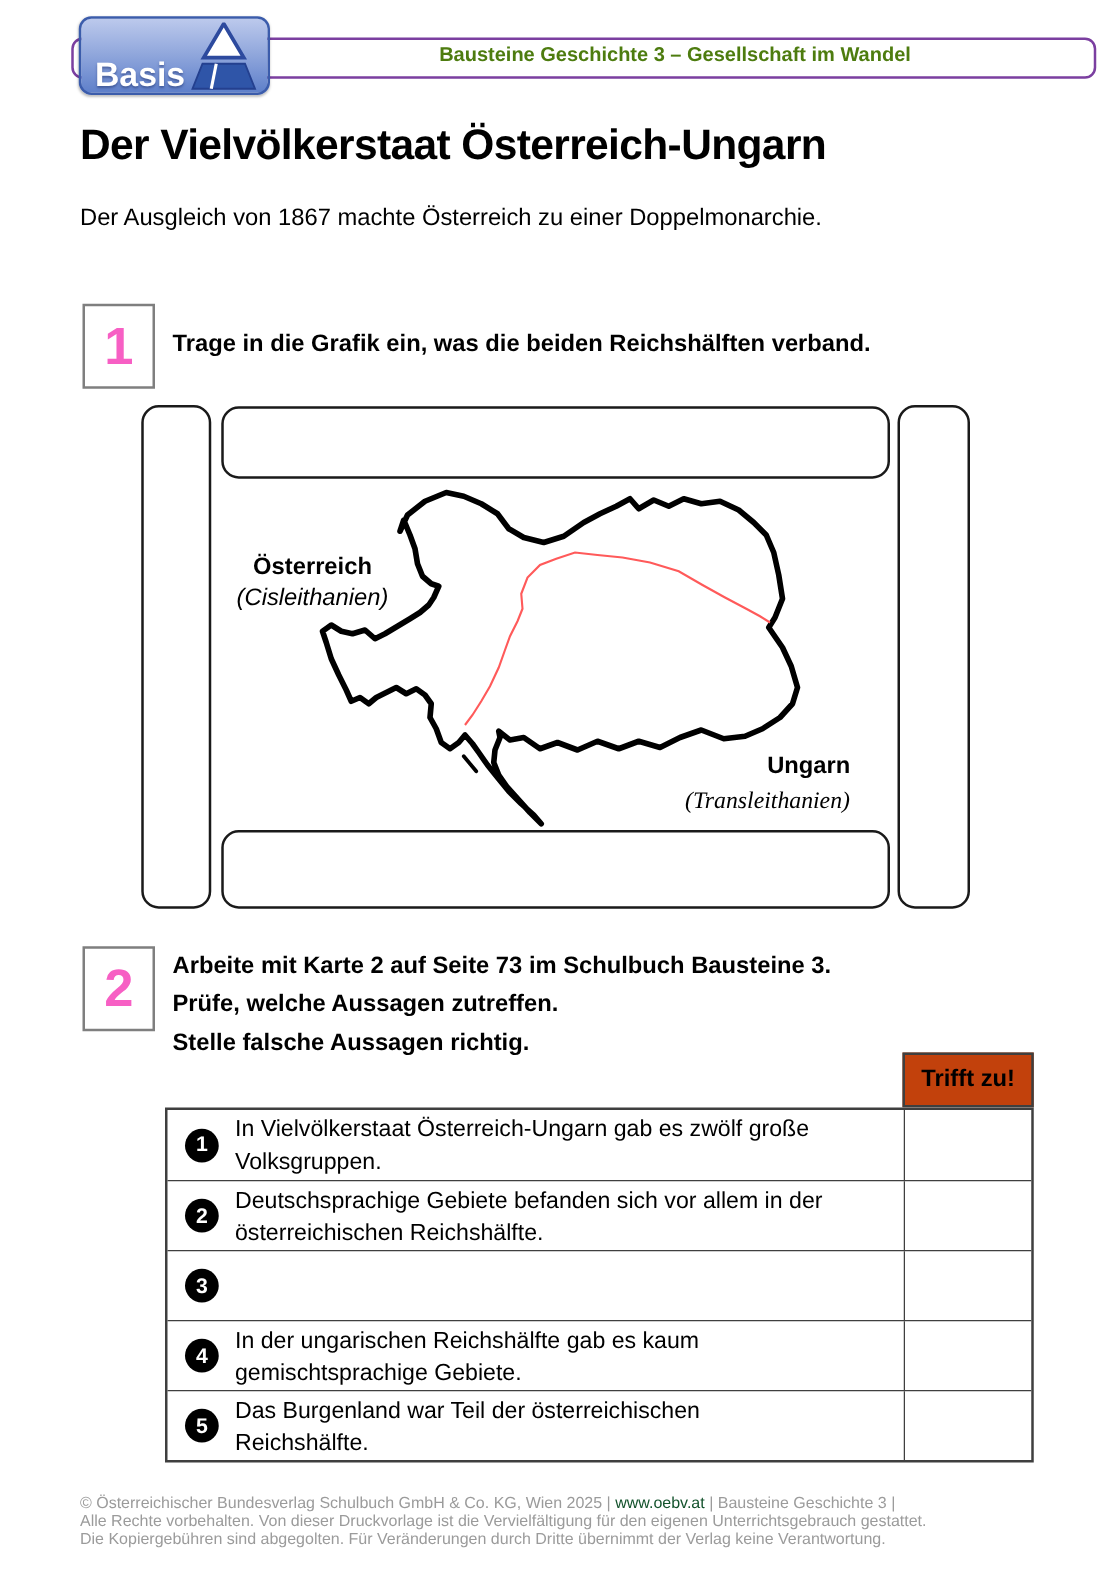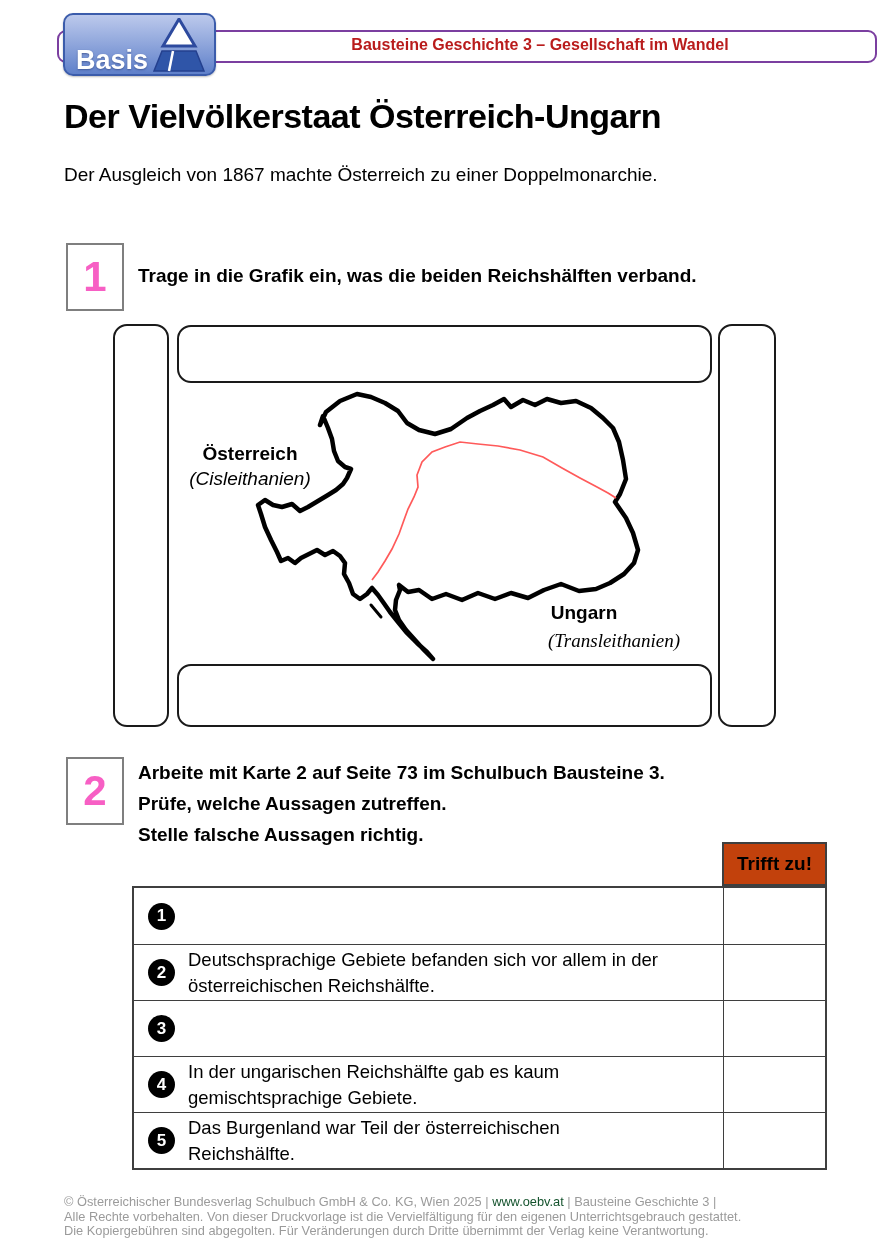--- a/index.html
+++ b/index.html
@@ -8,21 +8,21 @@
     width:890px; height:1259px; position:relative;
     font-family:"Liberation Sans", sans-serif; color:#000;
   }
   
   .banner {
     position:absolute; left:57px; top:30px; width:820px; height:33px;
     border:2.5px solid #7b3fa0; border-radius:9px; background:#fff;
   }
   .banner-text {
     position:absolute; left:203px; top:36px; width:674px; height:22px;
-    text-align:center; font-weight:bold; font-size:16px; color:#b91c1c;
+    text-align:center; font-weight:bold; font-size:16px; color:#4d7c0f;
   }
   .logo {
     position:absolute; left:63px; top:13px; width:153px; height:63px;
     border:2px solid #3b5cab; border-radius:10px;
     background:linear-gradient(180deg,#bcc9ec 0%,#93a9dd 45%,#5f80ca 100%);
     box-shadow:0 1px 2px rgba(0,0,0,.25);
   }
   .logo-word {
     position:absolute; left:11px; top:30px; color:#fff; font-weight:bold;
     font-size:27px; text-shadow:0 1px 2px rgba(40,60,120,.6);
@@ -52,21 +52,21 @@
   .ab-left   { left:113px; top:324px; width:56px;  height:403px; }
   .ab-top    { left:177px; top:325px; width:535px; height:58px;  }
   .ab-right  { left:718px; top:324px; width:58px;  height:403px; }
   .ab-bottom { left:177px; top:664px; width:535px; height:63px;  }
   .map-svg { position:absolute; left:113px; top:324px; }
   .map-label { position:absolute; text-align:center; font-size:19px;margin-top:11px; }
   .map-label.b { font-weight:bold; }
   .map-label.i { font-style:italic; }
   .lbl-at-name  { left:190px; top:432px; width:120px; }
   .lbl-at-sub   { left:178px; top:457px; width:144px; }
-  .lbl-hu-name  { left:524px; top:591px; width:120px; }
+  .lbl-hu-name  { left:587px; top:591px; width:120px; }
   .lbl-hu-sub   { left:532px; top:619px; width:164px;font-family:Liberation Serif, serif; }
   
   .tz-header {
     position:absolute; left:722px; top:842px; width:105px; height:44px;
     background:#c2410c; border:2px solid #3f3f3f; display:flex;
     align-items:center; justify-content:center; font-weight:bold; font-size:19px;
   }
   .statements {
     position:absolute; left:132px; top:886px; width:695px;
     border:2px solid #3f3f3f; background:#fff;
@@ -155,20 +155,22 @@
   <div>Prüfe, welche Aussagen zutreffen.</div>
   <div>Stelle falsche Aussagen richtig.</div>
 </div>
 
 <div class="tz-header">Trifft zu!</div>
 
 <div class="statements">
   <div class="stmt-row">
     <div class="stmt-main">
       <div class="stmt-num">1</div>
+      <div class="stmt-text">In Vielvölkerstaat Österreich-Ungarn gab es zwölf große
+Volksgruppen.</div>
     </div>
     <div class="stmt-check"></div>
   </div>
   <div class="stmt-row">
     <div class="stmt-main">
       <div class="stmt-num">2</div>
       <div class="stmt-text">Deutschsprachige Gebiete befanden sich vor allem in der
 österreichischen Reichshälfte.</div>
     </div>
     <div class="stmt-check"></div>

